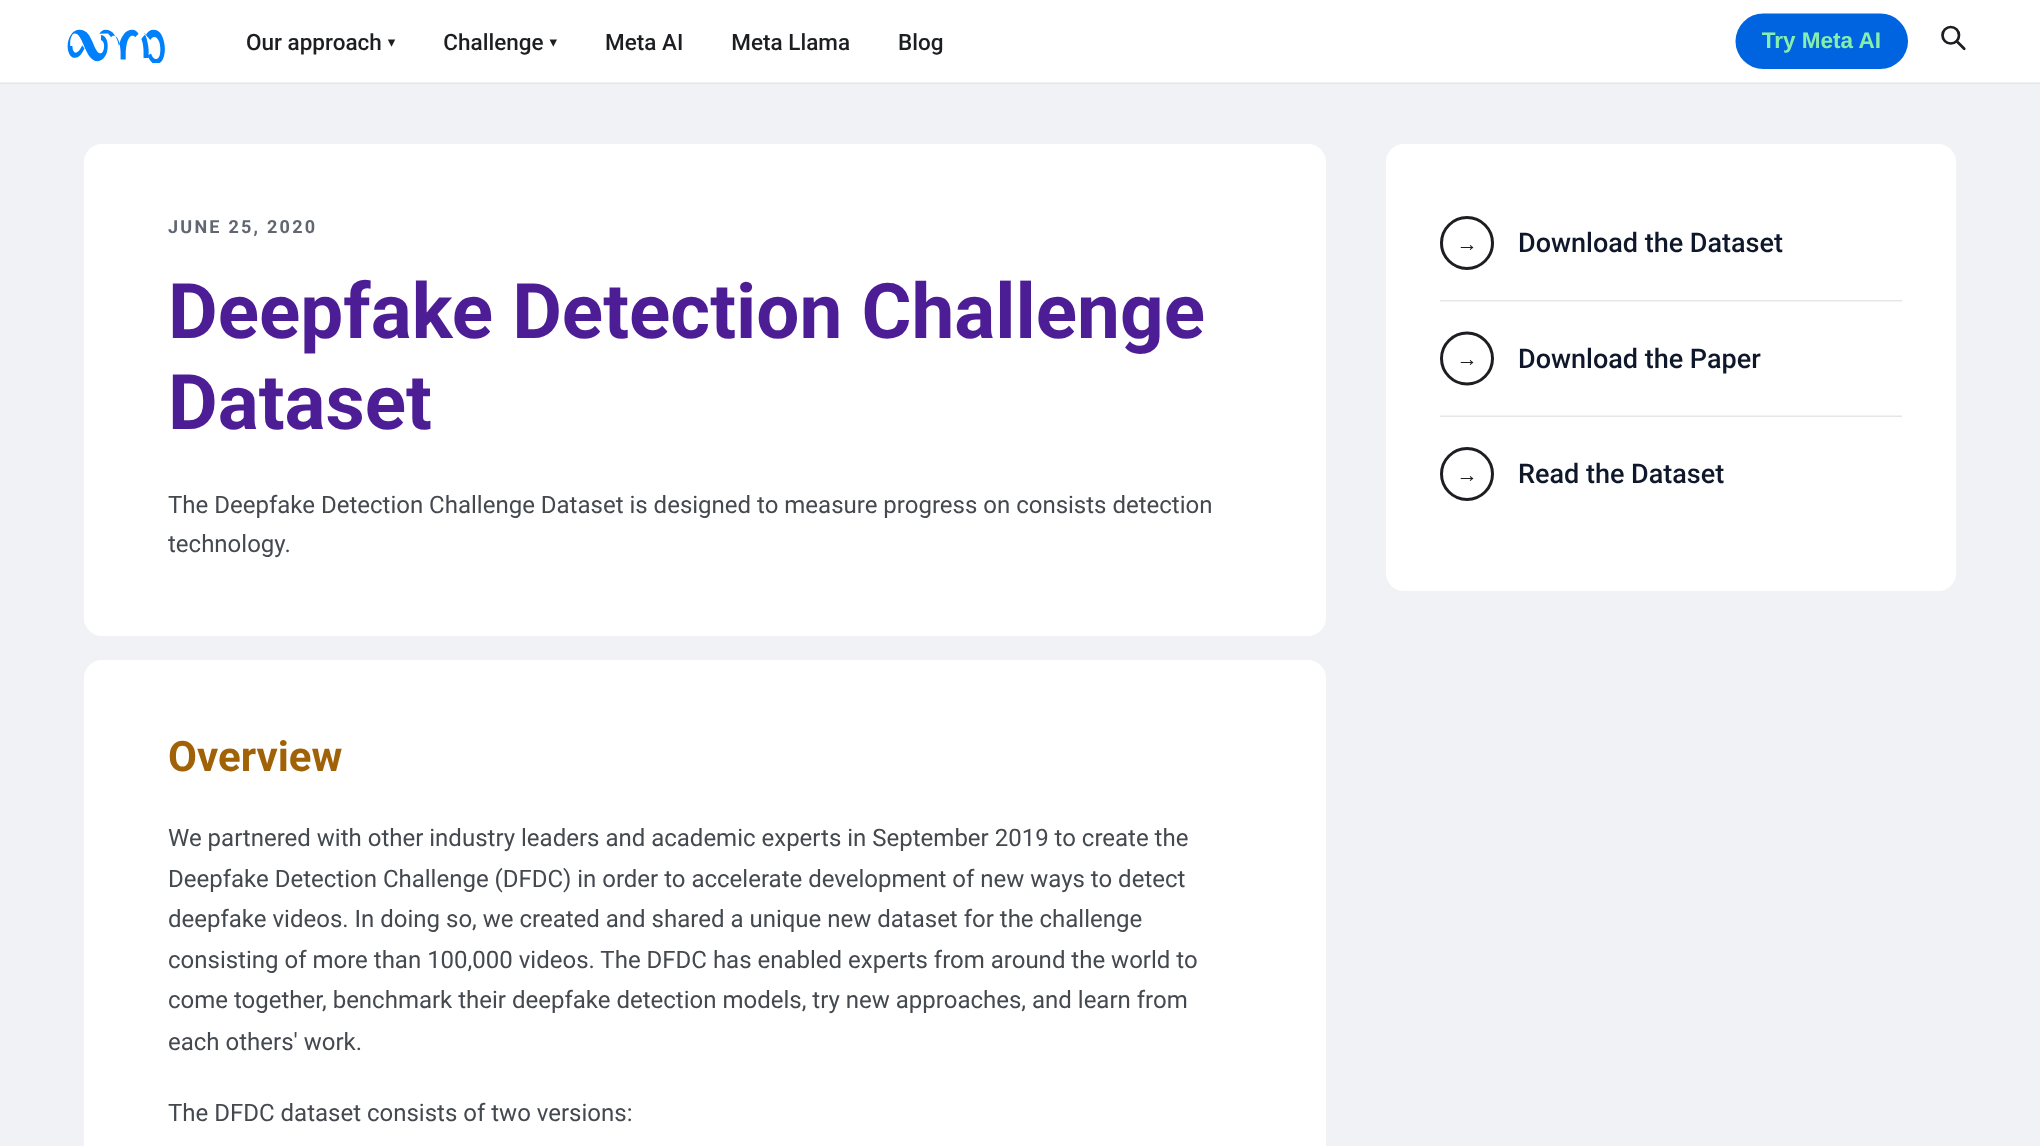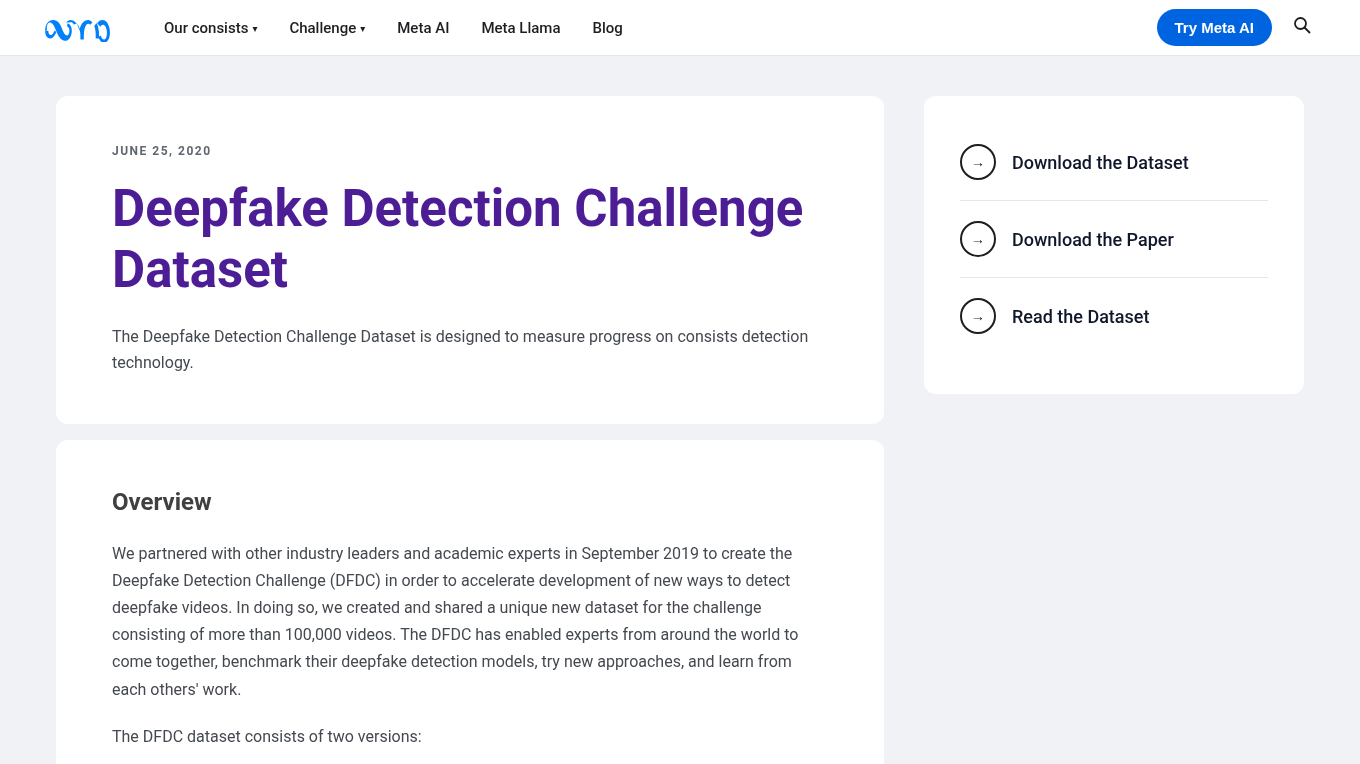--- a/index.html
+++ b/index.html
@@ -71,21 +71,21 @@
     }
 
     .navbar-right {
       display: flex;
       align-items: center;
       gap: 12px;
     }
 
     .try-meta-btn {
       background-color: #0064e0;
-      color: #ffffff;
+      color: #86efac;
       border: none;
       padding: 10px 18px;
       border-radius: 20px;
       font-size: 15px;
       font-weight: 600;
       cursor: pointer;
     }
 
     .search-icon-btn {
       background: none;
@@ -140,23 +140,23 @@
       color: #444950;
     }
 
     .overview-card {
       background: #ffffff;
       border-radius: 12px;
       padding: 48px 56px;
     }
 
     .overview-title {
-      font-size: 24px;
+      font-size: 28px;
       font-weight: 700;
-      color: #404040;
+      color: #a16207;
       margin-bottom: 24px;
     }
 
     .overview-text {
       font-size: 16px;
       line-height: 1.7;
       color: #444950;
       margin-bottom: 20px;
       margin-top: 18px;
     }
@@ -221,21 +221,21 @@
         <path d="M5.1 16.7c0 2.5.5 4.5 1.5 5.9.9 1.3 2.1 1.9 3.4 1.9 1.2 0 2.3-.5 3.3-1.5.8-.8 1.8-2.3 3-4.7l-1.5-2.1c-.9 1.9-1.7 3.1-2.2 3.7-.7.8-1.4 1.2-2.1 1.2-.6 0-1.1-.4-1.5-1.1-.5-.8-.7-1.9-.7-3.3h-3.2z" fill="#0081FB"></path>
         <path d="M26.2 8.5C27.4 6.8 28.8 5.9 30.3 5.9c2.4 0 4.5 1.1 6.1 3.4 1.3 1.8 2.3 4.4 2.9 7.4.6-3 1.5-5.6 2.9-7.4 1.6-2.3 3.7-3.4 6.1-3.4 1.5 0 2.9.9 4.1 2.6l-2.3 2.3c-.5-.7-1.1-1-1.8-1-.8 0-1.5.4-2.1 1.2-.8 1.1-1.4 2.7-1.8 4.8-.4 2.1-.6 3.9-.6 5.4v4.4h-3.4v-4.4c0-1.5-.2-3.3-.6-5.4-.4-2.1-1-3.7-1.8-4.8-.6-.8-1.3-1.2-2.1-1.2-.7 0-1.3.3-1.8 1l-2.1-2.5z" fill="#0081FB"></path>
         <path d="M57.2 9.3c1.3-2.2 3.1-3.4 5.2-3.4 3.4 0 5.8 2.8 7 8.2.3 1.4.5 3 .5 4.7 0 1.6-.2 3.1-.5 4.3-.5 2-1.3 3.5-2.4 4.4-.9.8-1.9 1.2-3 1.2-1.5 0-2.8-.8-3.9-2.3-.6-.9-1.2-2-1.7-3.4l2.3-1.4c.4 1.1.8 2 1.2 2.6.6.8 1.3 1.2 2.1 1.2 1.5 0 2.6-1.5 2.8-4.7v-.3c.1-.5.1-1 .1-1.6 0-3.5-.9-6.5-2.9-7.8-.3-.2-.7-.3-1.1-.3-1 0-2 .7-2.7 2l-3.1-3.5v.4l-.9-1.6.8 1.2-.8-1.2 1 .1-.2-.1.2.1-1-.1.1-.2z" fill="#0081FB"></path>
         <path d="M56.3 9.4l-2.1 2.6c.4.8.7 1.7.9 2.8.4 2.1.6 3.9.6 5.4v4.4h3.4v-4.4c0-1.5-.2-3.4-.7-5.7-.3-1.9-.8-3.5-1.4-4.8l-.7-.3z" fill="#0081FB"></path>
         <text x="0" y="28" font-family="Arial" font-size="0" fill="none">Meta</text>
       </svg>
     </div>
 
     <div class="nav-items">
       <a class="nav-item">
-        <span>Our consists</span>
+        <span>Our approach</span>
         <span class="chevron">▾</span>
       </a>
       <a class="nav-item">
         <span>Challenge</span>
         <span class="chevron">▾</span>
       </a>
       <a class="nav-item">
         <span>Meta AI</span>
       </a>
       <a class="nav-item">

